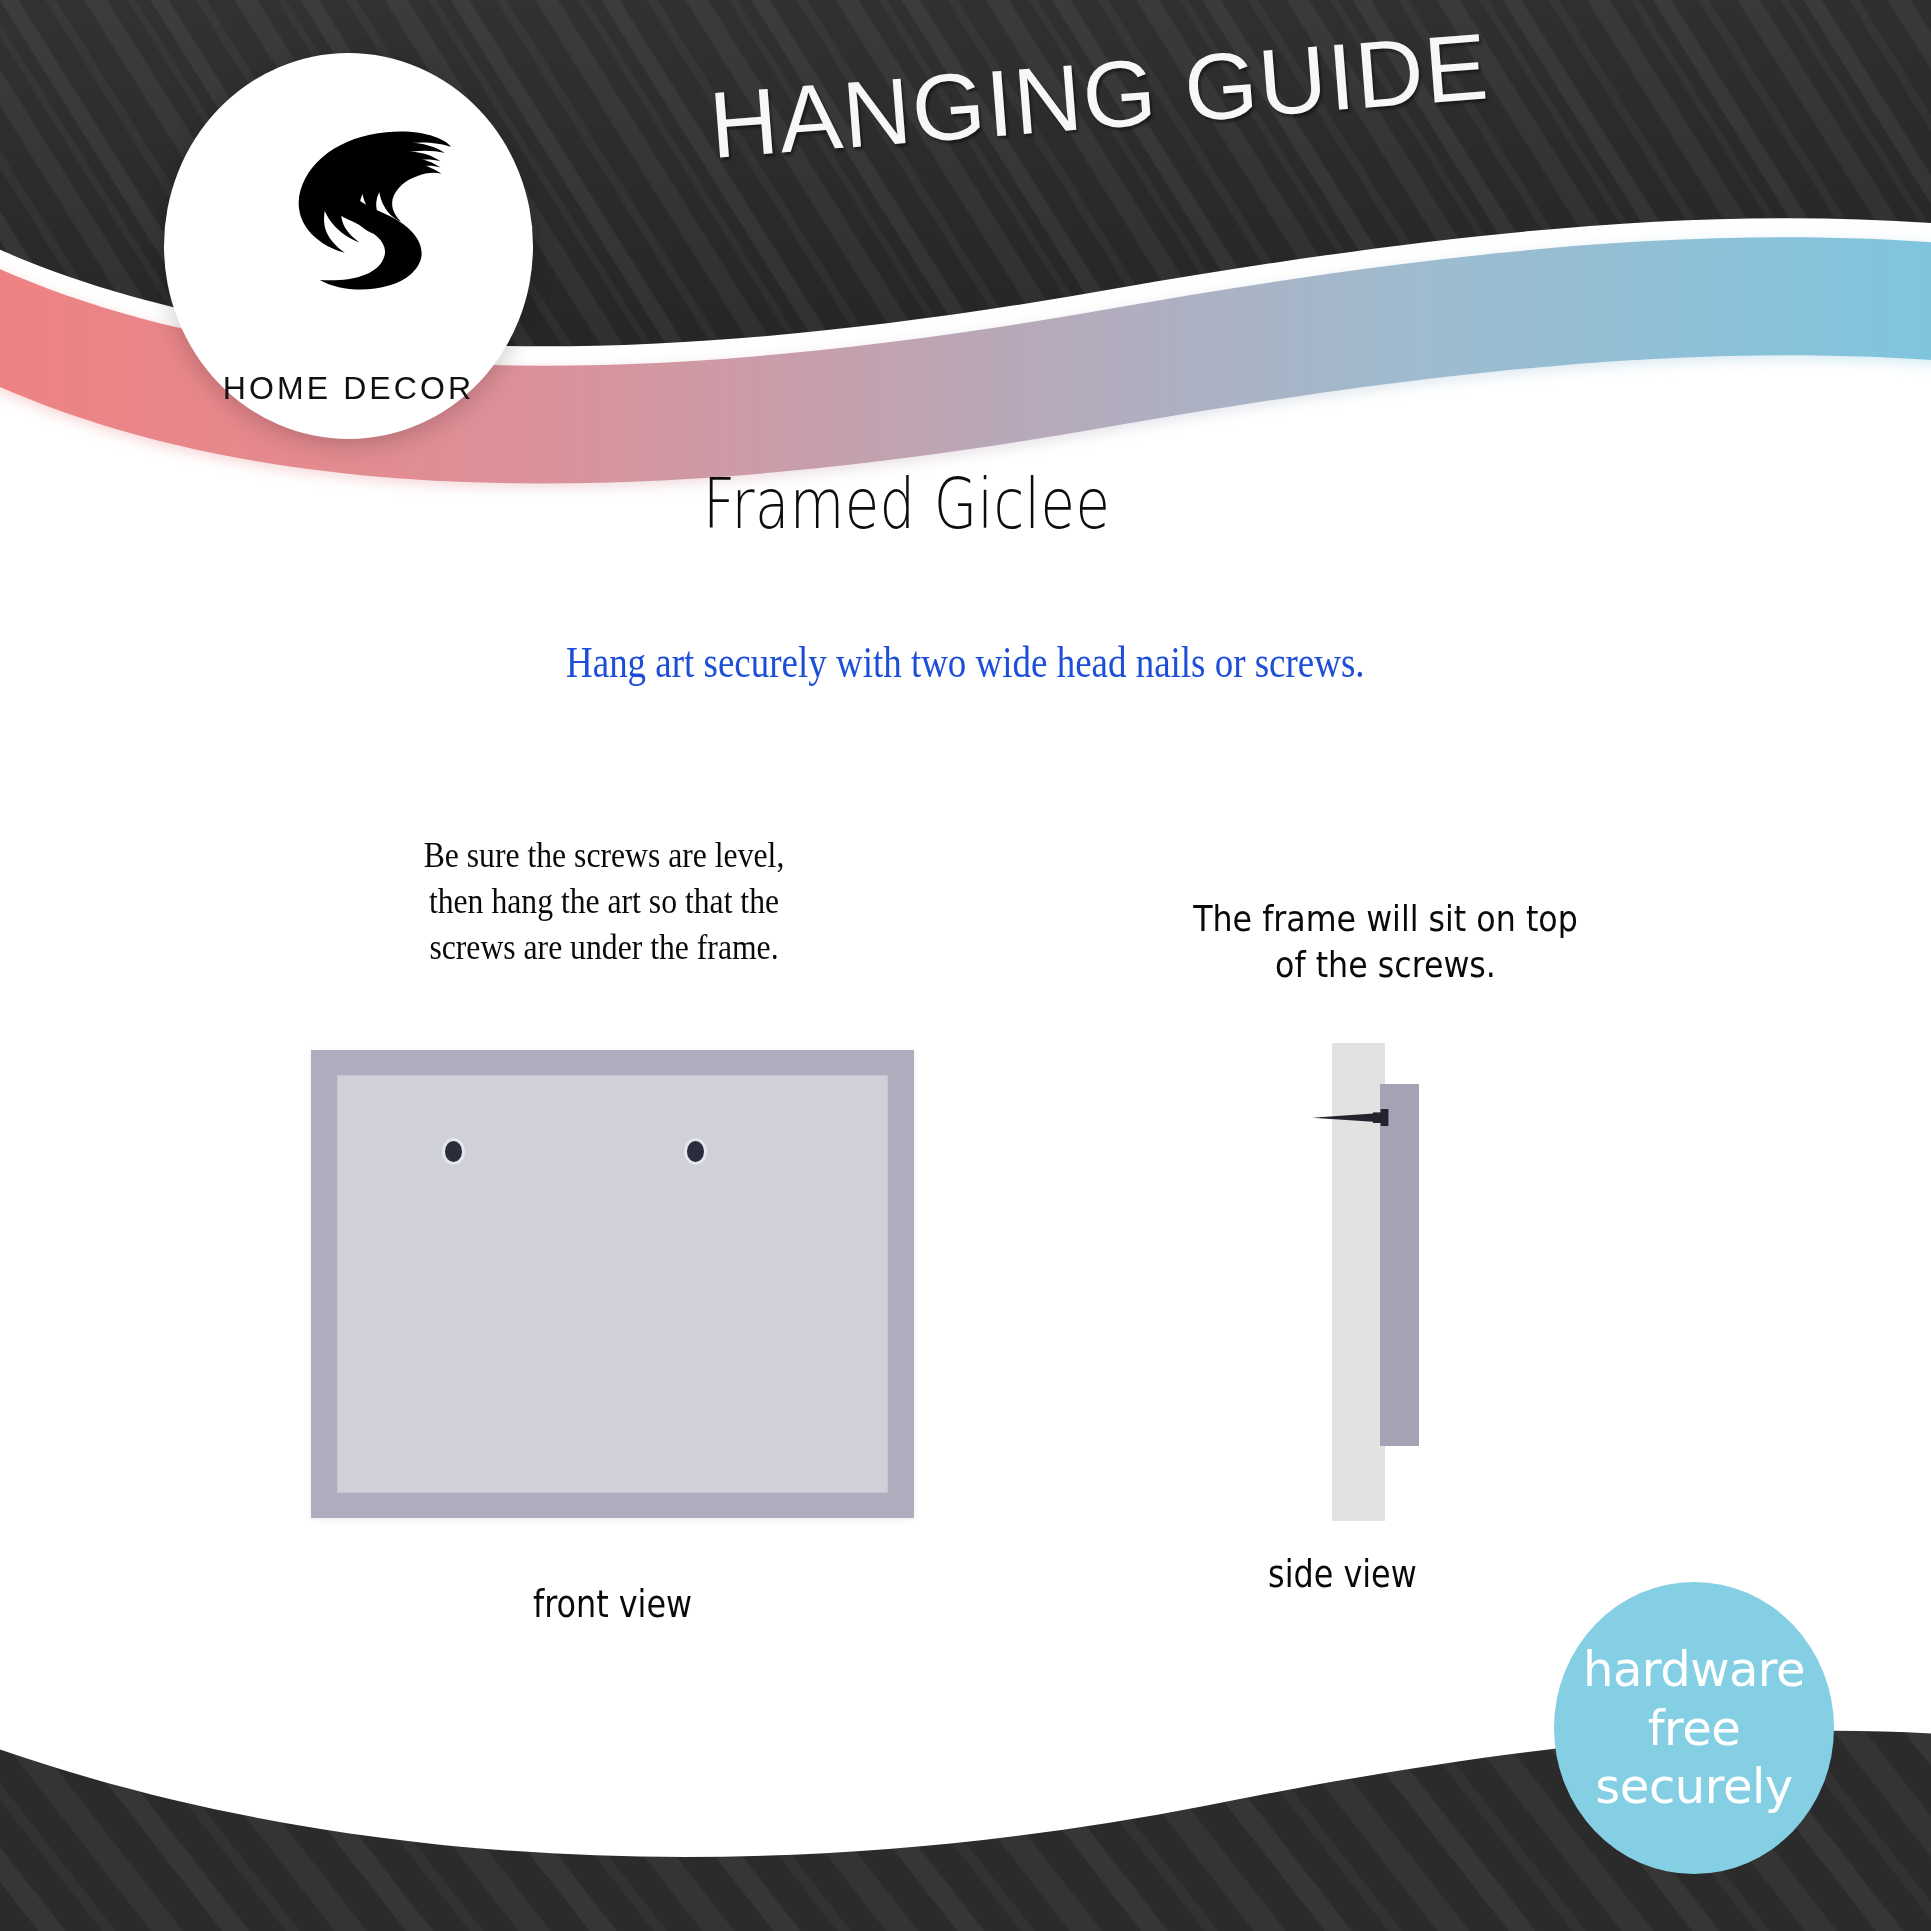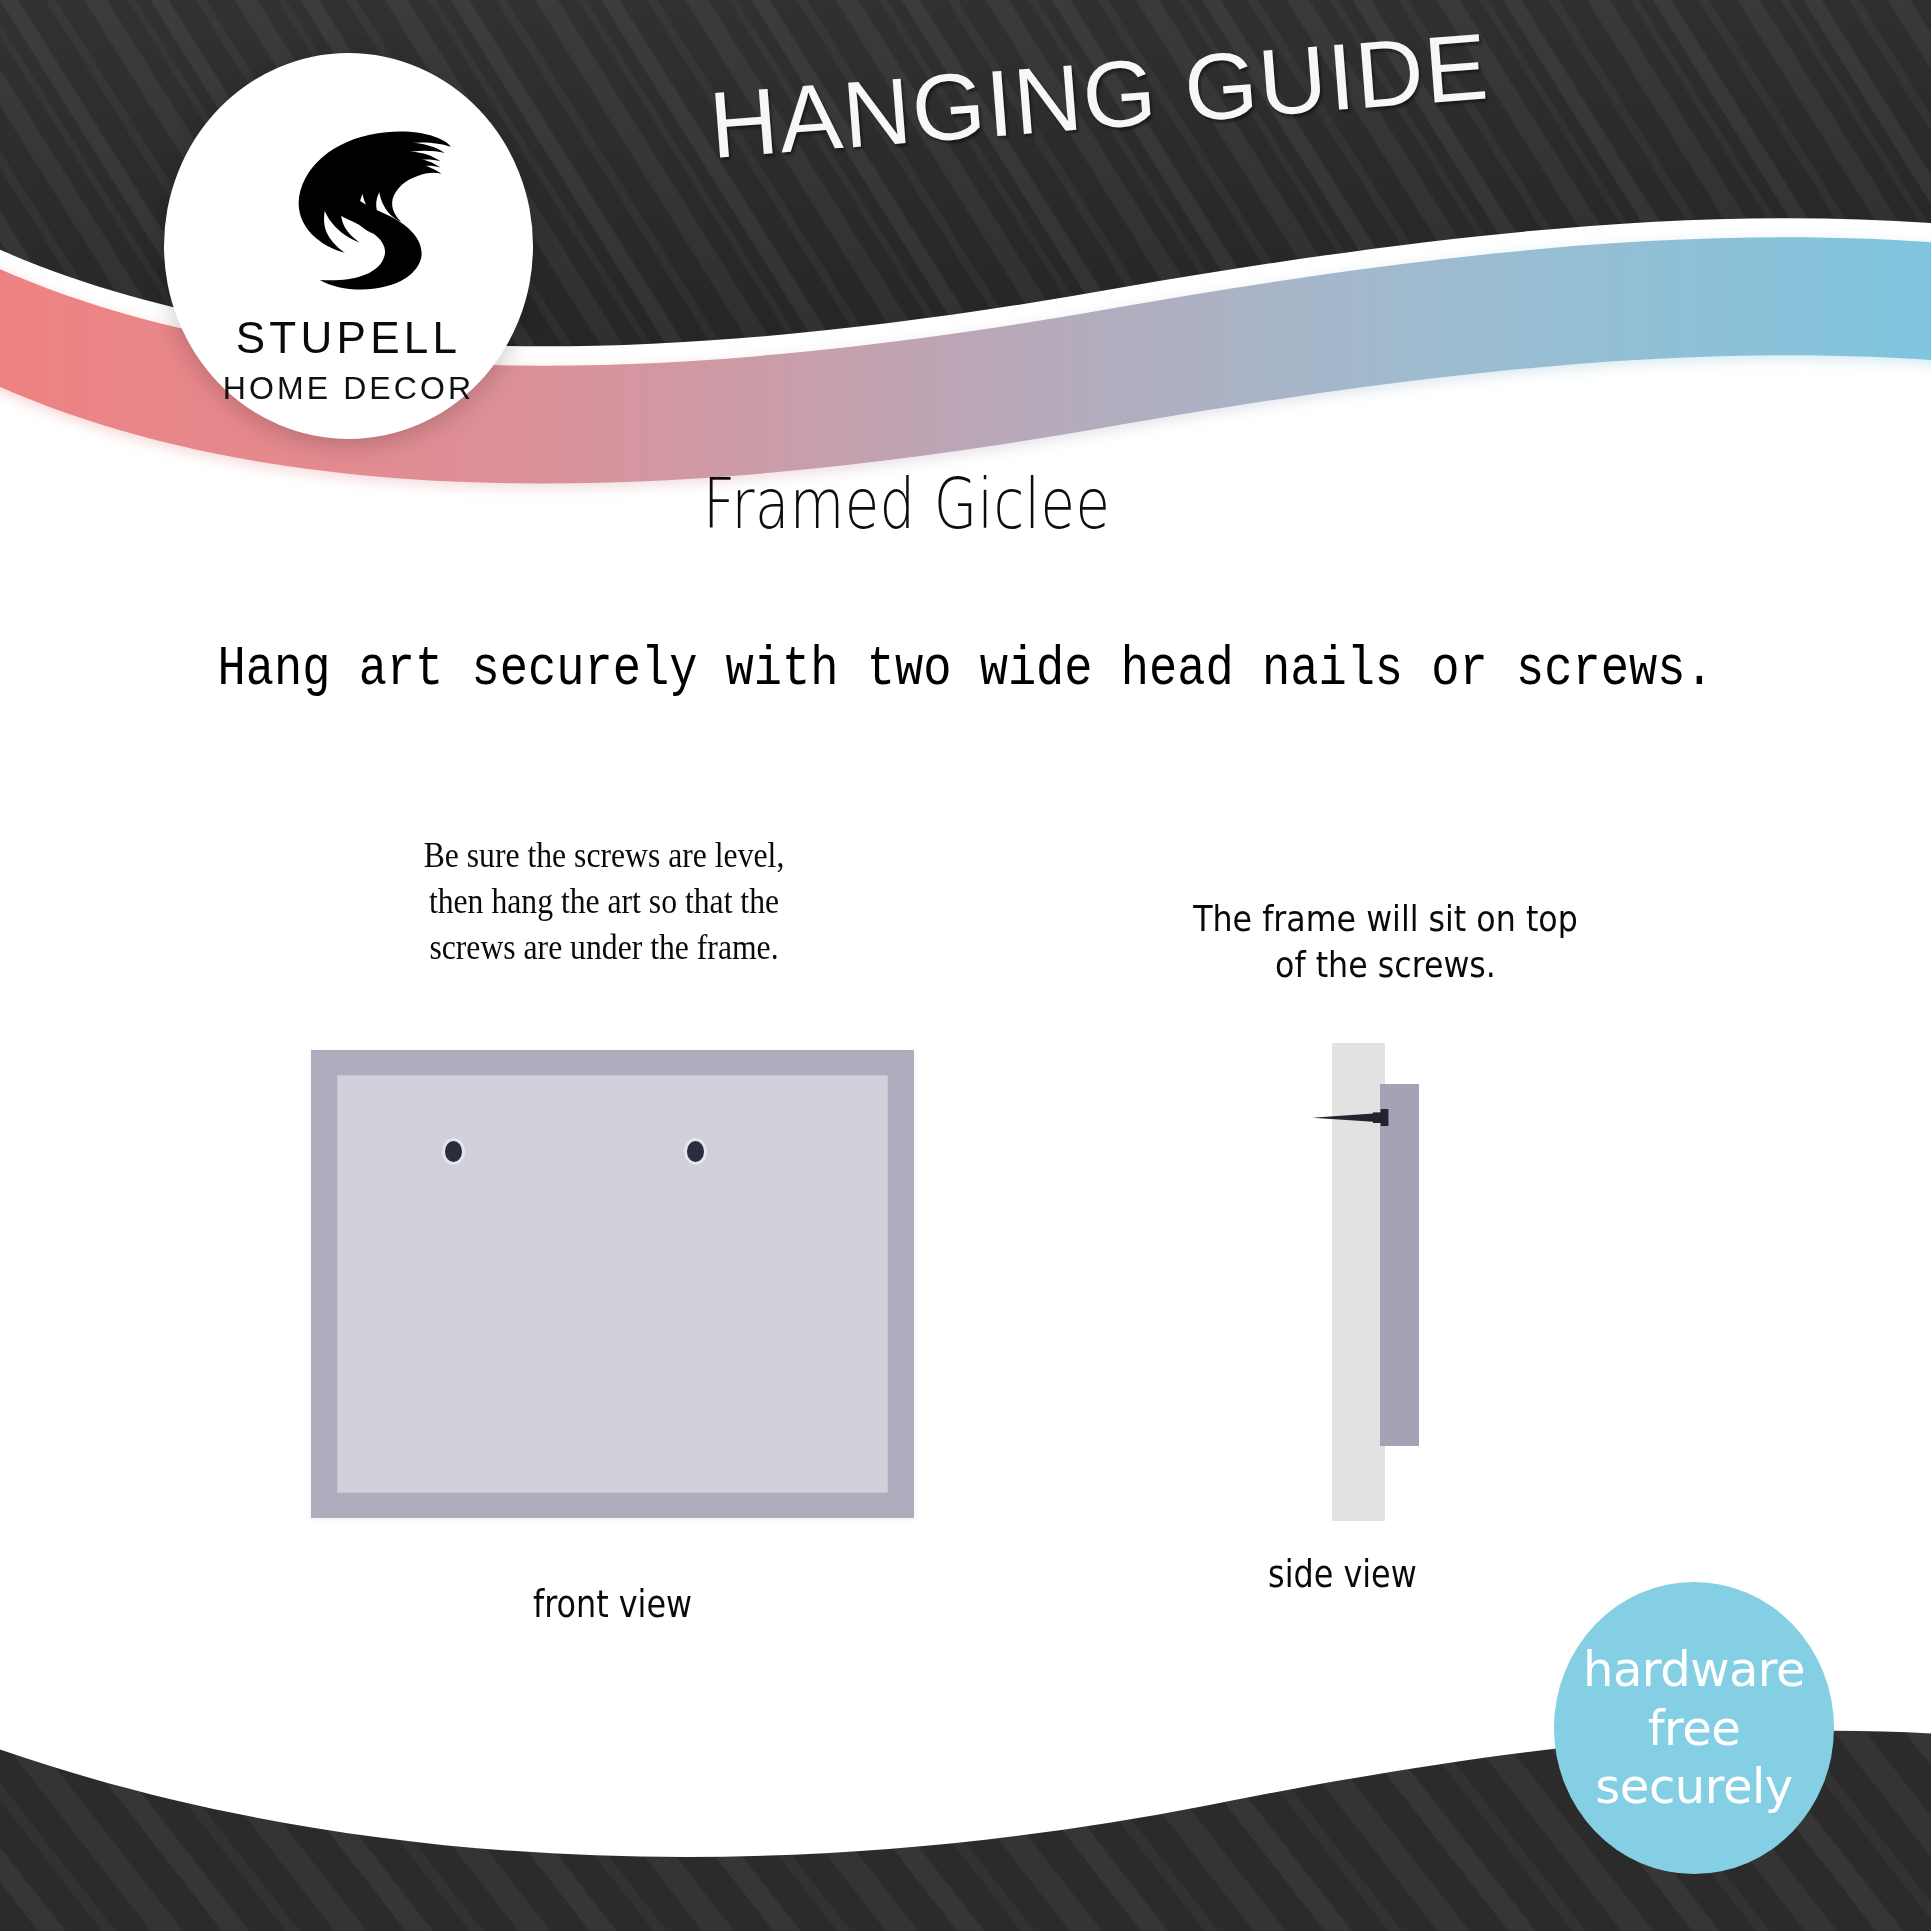--- a/index.html
+++ b/index.html
@@ -76,24 +76,24 @@
     font-family:"DejaVu Sans", sans-serif;
     transform:scaleX(0.80);
     transform-origin:left center;
   }
 
   
   .headline {
     position:absolute;
     left:0; right:0; top:637px;
     text-align:center;
-    font-size:56px;
+    font-size:44px;
     font-weight:500;
-    color:#000000;
-    font-family:Liberation Mono, monospace;
+    color:#1d4ed8;
+    font-family:Liberation Serif, serif;
   }
   .headline span { display:inline-block; transform:scaleX(0.84); transform-origin:center; }
 
   
   .cap {
     position:absolute;
     font-size:36px;
     line-height:1.28;
     color:#0a0a0a;
     text-align:center;
@@ -261,21 +261,20 @@
                C 177 55 164 56 152 60 C 131 66 116 78 111 95
                C 107 109 113 119 124 128 C 110 122 91 106 94 78 Z"></path>
       <path d="M112 74 C 120 59 138 53 158 54 C 172 55 181 59 188 64
                C 179 61 169 62 159 65 C 143 70 131 80 127 93
                C 124 104 129 113 137 120 C 126 115 110 101 112 74 Z"></path>
       <path d="M128 72 C 136 61 150 58 165 60 C 176 62 183 66 189 70
                C 182 68 174 69 166 72 C 154 76 145 84 142 94
                C 140 103 144 110 150 116 C 141 112 127 101 128 72 Z"></path>
     </g>
   </svg>
-  <div class="logo-word">STUPELL</div>
   <div class="logo-sub">HOME DECOR</div>
 </div>
 
 <div class="header-title">HANGING GUIDE</div>
 
 <div class="product-name">Framed Giclee</div>
 
 <div class="headline">
   <span>Hang art securely with two wide head nails or screws.</span>
 </div>

